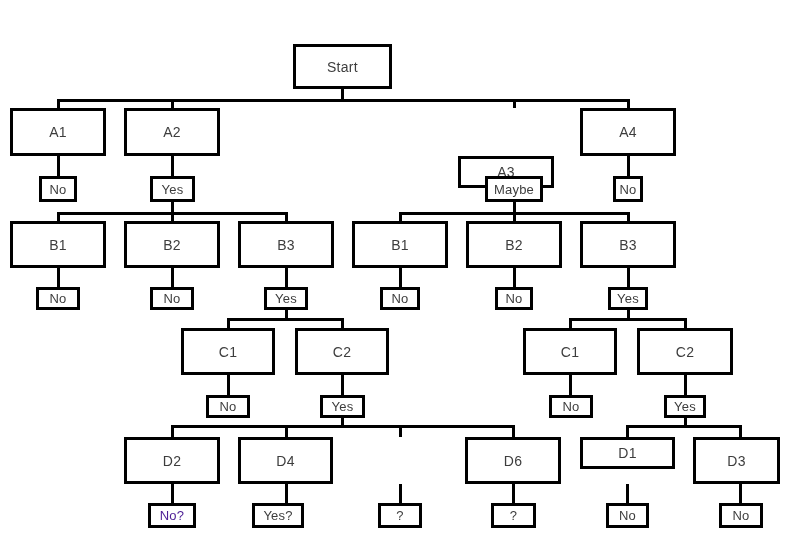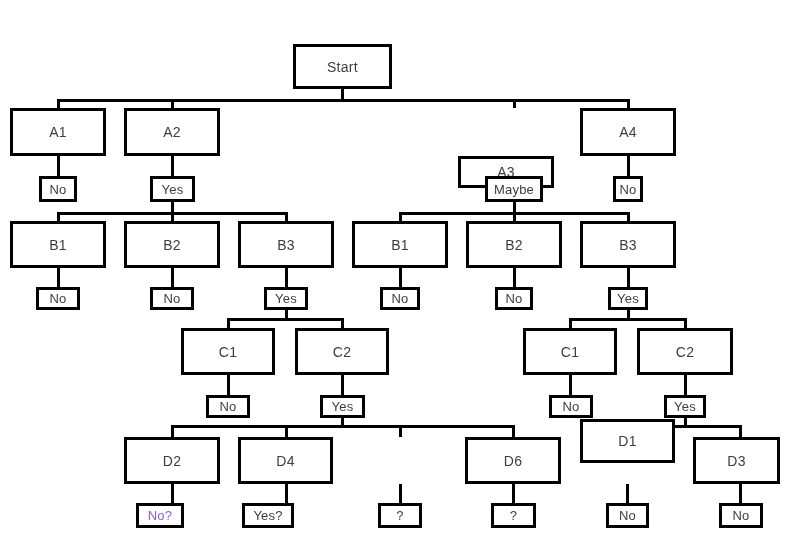--- a/index.html
+++ b/index.html
@@ -127,30 +127,30 @@
     </div>
     <div class="shape box" style="left: 124px; top: 437px; width: 96px; height: 47px; border-color: rgb(0, 0, 0); color: rgb(61, 61, 61);">
       <span>D2</span>
     </div>
     <div class="shape box" style="left: 238px; top: 437px; width: 95px; height: 47px; border-color: rgb(0, 0, 0); color: rgb(61, 61, 61);">
       <span>D4</span>
     </div>
     <div class="shape box" style="left: 465px; top: 437px; width: 96px; height: 47px; border-color: rgb(0, 0, 0); color: rgb(61, 61, 61);">
       <span>D6</span>
     </div>
-    <div class="shape box" style="left: 580px; top: 419px; width: 95px; height: 44px; border-color: rgb(0, 0, 0); color: rgb(61, 61, 61);">
+    <div class="shape box" style="left: 580px; top: 437px; width: 95px; height: 32px; border-color: rgb(0, 0, 0); color: rgb(61, 61, 61);">
       <span>D1</span>
     </div>
     <div class="shape box" style="left: 693px; top: 437px; width: 87px; height: 47px; border-color: rgb(0, 0, 0); color: rgb(61, 61, 61);">
       <span>D3</span>
     </div>
-    <div class="shape tag" style="left: 136px; top: 503px; width: 48px; height: 25px; border-color: rgb(0, 0, 0); color: #8b5cf6;">
+    <div class="shape tag" style="left: 148px; top: 503px; width: 48px; height: 25px; border-color: rgb(0, 0, 0); color: #4c1d95;">
       <span>No?</span>
     </div>
-    <div class="shape tag" style="left: 242px; top: 503px; width: 52px; height: 25px; border-color: rgb(0, 0, 0); color: rgb(61, 61, 61); text-align: right;">
+    <div class="shape tag" style="left: 252px; top: 503px; width: 52px; height: 25px; border-color: rgb(0, 0, 0); color: rgb(61, 61, 61); text-align: right;">
       <span>Yes?</span>
     </div>
     <div class="shape tag" style="left: 378px; top: 503px; width: 44px; height: 25px; border-color: rgb(0, 0, 0); color: rgb(61, 61, 61);">
       <span>?</span>
     </div>
     <div class="shape tag" style="left: 491px; top: 503px; width: 45px; height: 25px; border-color: rgb(0, 0, 0); color: rgb(61, 61, 61);">
       <span>?</span>
     </div>
     <div class="shape tag" style="left: 606px; top: 503px; width: 43px; height: 25px; border-color: rgb(0, 0, 0); color: rgb(61, 61, 61);">
       <span>No</span>

